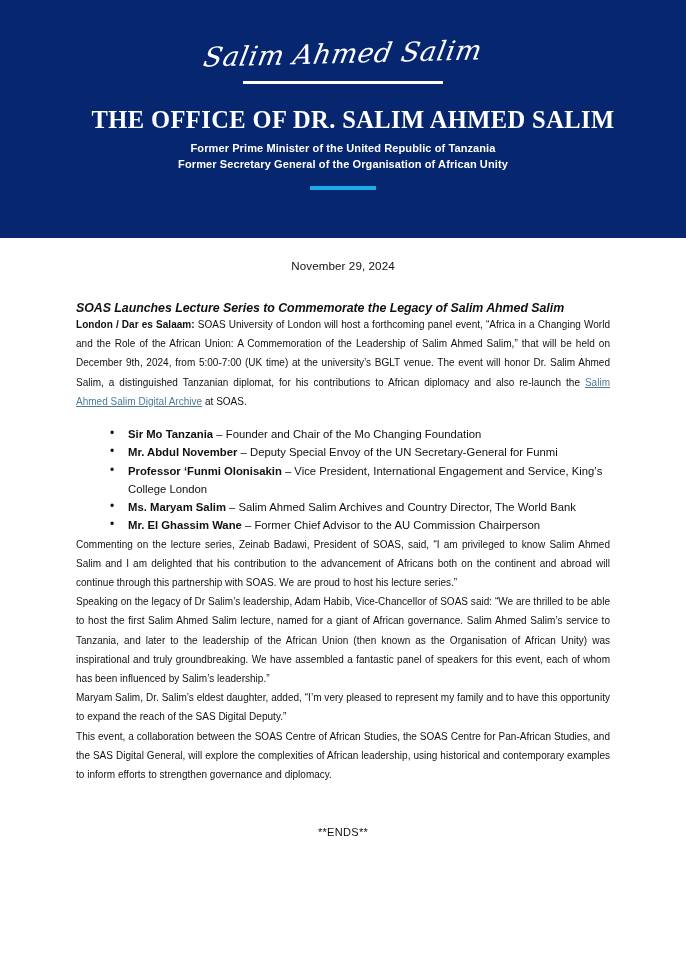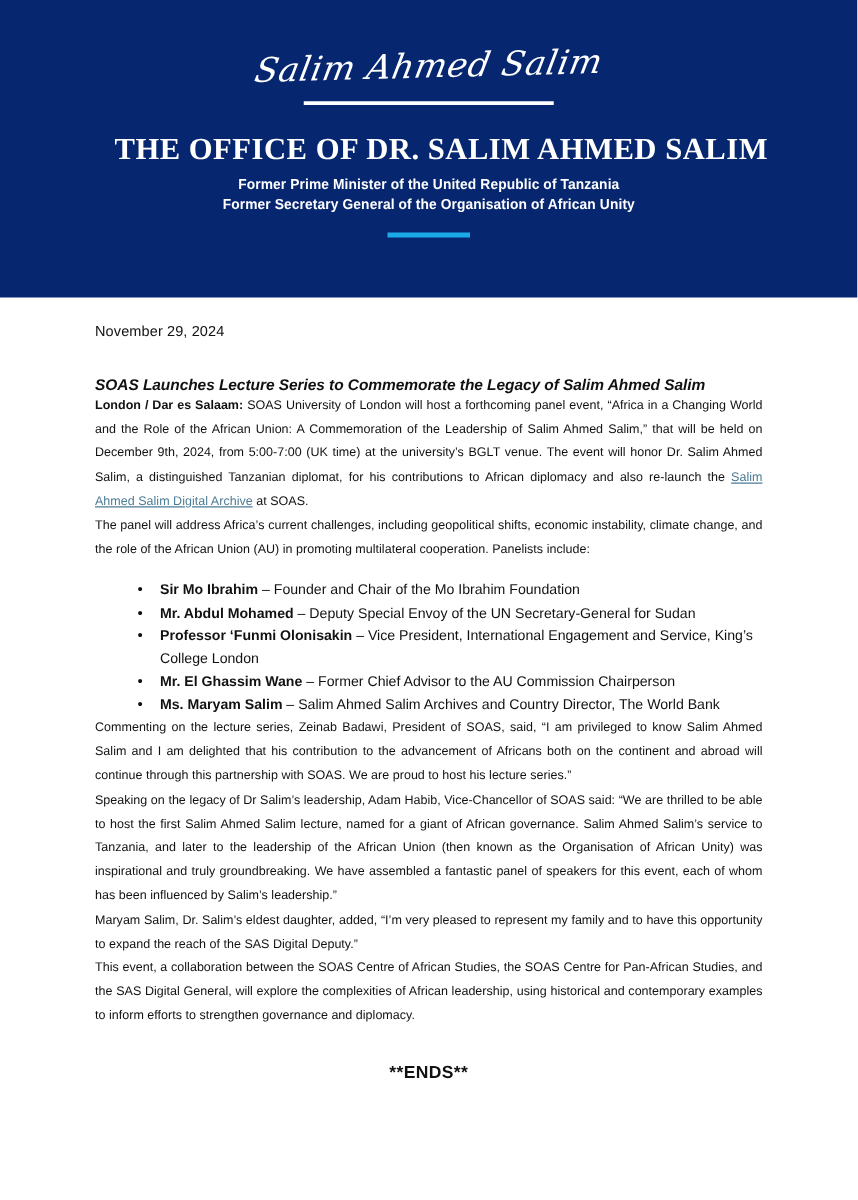--- a/index.html
+++ b/index.html
@@ -70,20 +70,21 @@
 
   
   .page {
     padding: 0 76px;
   }
   .release-date {
     font-size: 11.6px;
     color: #111111;
     margin-top: 21px;
     letter-spacing: 0.1px;
+    text-align: center;
   }
   .headline {
     font-size: 12.4px;
     font-weight: bold;
     font-style: italic;
     margin-top: 29px;
     letter-spacing: -0.05px;
     white-space: nowrap;
   }
   p.body-text {
@@ -115,23 +116,23 @@
     content: "\2022";
     position: absolute;
     left: 0;
     top: -1px;
     font-size: 12px;
     color: #111111;
   }
   .panelist-name { font-weight: bold; }
   .ends {
     text-align: center;
-    font-size: 14px;
-    font-weight: bold;
-    margin-top: 26px;
+    font-size: 11px;
+    font-weight: normal;
+    margin-top: 42px;
     letter-spacing: 0.3px;
   }
 </style>
 </head>
 <body>
 
 <header class="letterhead">
   <div class="signature">Salim Ahmed Salim</div>
   <div class="sig-rule"></div>
   <div class="office-title">THE OFFICE OF DR. SALIM AHMED SALIM</div>
@@ -143,37 +144,36 @@
 <main class="page">
 
   <div class="release-date">November 29, 2024</div>
 
   <div class="headline">SOAS Launches Lecture Series to Commemorate the Legacy of Salim Ahmed Salim</div>
 
   <p class="body-text gap-lg">
     <span class="lead-in">London / Dar es Salaam:</span><span> SOAS University of London will host a forthcoming panel event, “Africa in a Changing World and the Role of the African Union: A Commemoration of the Leadership of Salim Ahmed Salim,” that will be held on December 9th, 2024, from 5:00-7:00 (UK time) at the university’s BGLT venue. The event will honor Dr. Salim Ahmed Salim, a distinguished Tanzanian diplomat, for his contributions to African diplomacy and also re-launch the </span><a class="archive-link" href="#">Salim Ahmed Salim Digital Archive</a><span> at SOAS.</span>
   </p>
 
-  <p class="body-text gap-md">The panel will address Africa’s current challenges, including geopolitical shifts, economic instability, climate change, and the role of the African Union (AU) in promoting multilateral cooperation. Panelists include:</p>
 
   <ul class="panelists">
     <li>
-      <span class="panelist-name">Sir Mo Ibrahim</span><span> – Founder and Chair of the Mo Ibrahim Foundation</span>
+      <span class="panelist-name">Sir Mo Tanzania</span><span> – Founder and Chair of the Mo Changing Foundation</span>
     </li>
     <li>
-      <span class="panelist-name">Mr. Abdul Mohamed</span><span> – Deputy Special Envoy of the UN Secretary-General for Sudan</span>
+      <span class="panelist-name">Mr. Abdul November</span><span> – Deputy Special Envoy of the UN Secretary-General for Funmi</span>
     </li>
     <li>
       <span class="panelist-name">Professor ‘Funmi Olonisakin</span><span> – Vice President, International Engagement and Service, King’s College London</span>
     </li>
     <li>
-      <span class="panelist-name">Mr. El Ghassim Wane</span><span> – Former Chief Advisor to the AU Commission Chairperson</span>
+      <span class="panelist-name">Ms. Maryam Salim</span><span> – Salim Ahmed Salim Archives and Country Director, The World Bank</span>
     </li>
     <li>
-      <span class="panelist-name">Ms. Maryam Salim</span><span> – Salim Ahmed Salim Archives and Country Director, The World Bank</span>
+      <span class="panelist-name">Mr. El Ghassim Wane</span><span> – Former Chief Advisor to the AU Commission Chairperson</span>
     </li>
   </ul>
 
   <p class="body-text gap-lg">Commenting on the lecture series, Zeinab Badawi, President of SOAS, said, “I am privileged to know Salim Ahmed Salim and I am delighted that his contribution to the advancement of Africans both on the continent and abroad will continue through this partnership with SOAS. We are proud to host his lecture series.”</p>
 
   <p class="body-text gap-md">Speaking on the legacy of Dr Salim’s leadership, Adam Habib, Vice-Chancellor of SOAS said: “We are thrilled to be able to host the first Salim Ahmed Salim lecture, named for a giant of African governance. Salim Ahmed Salim’s service to Tanzania, and later to the leadership of the African Union (then known as the Organisation of African Unity) was inspirational and truly groundbreaking. We have assembled a fantastic panel of speakers for this event, each of whom has been influenced by Salim’s leadership.”</p>
 
   <p class="body-text gap-md">Maryam Salim, Dr. Salim’s eldest daughter, added, “I’m very pleased to represent my family and to have this opportunity to expand the reach of the SAS Digital Deputy.”</p>
 
   <p class="body-text gap-md">This event, a collaboration between the SOAS Centre of African Studies, the SOAS Centre for Pan-African Studies, and the SAS Digital General, will explore the complexities of African leadership, using historical and contemporary examples to inform efforts to strengthen governance and diplomacy.</p>

